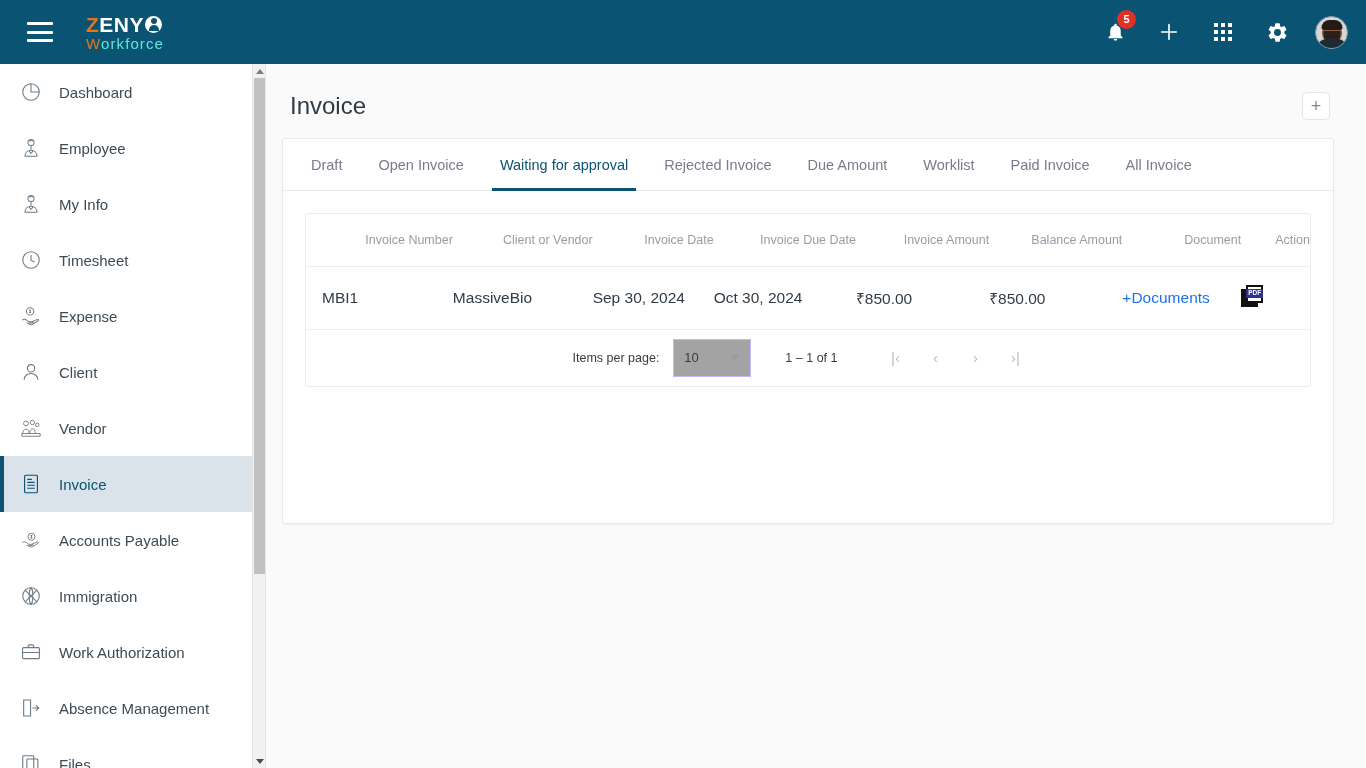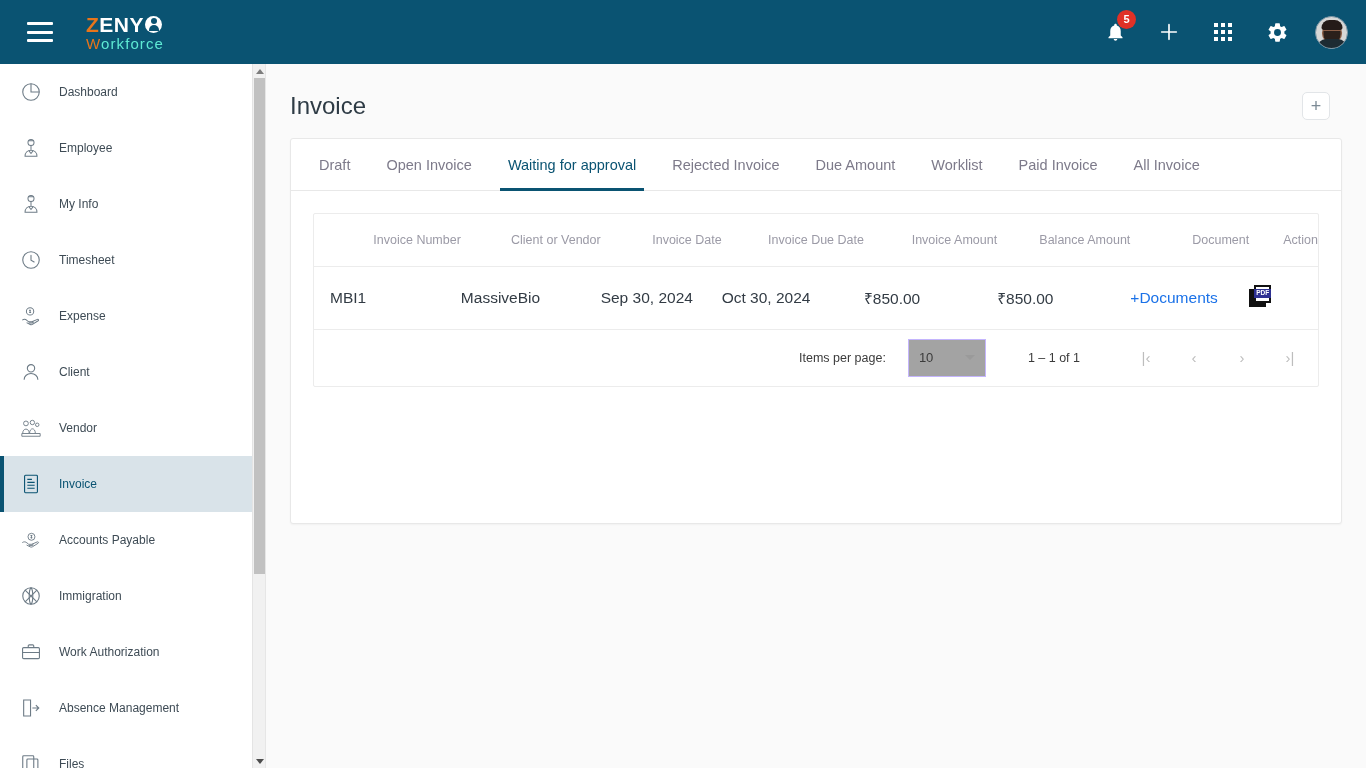--- a/index.html
+++ b/index.html
@@ -109,21 +109,21 @@
     width: 253px; height: 704px;
     overflow: hidden;
   }
   .side-item {
     display: flex; align-items: center;
     height: 56px; padding-left: 18px;
     cursor: pointer; position: relative;
     color: #3c4a54;
   }
   .side-item .s-label {
-    font-size: 12px; color: #3e4b55; margin-left: 15px;
+    font-size: 15px; color: #3e4b55; margin-left: 15px;
     font-family: "Liberation Sans", sans-serif;
   }
   .side-item.active { background: #d9e3e9; }
   .side-item.active::before {
     content: ""; position: absolute; left: 0; top: 0;
     width: 4px; height: 100%; background: #0a5372;
   }
   .side-item.active .s-label { color: #0a5372; }
   .s-ico { width: 26px; height: 26px; display: flex; align-items: center; justify-content: center; flex: 0 0 26px; }
   .s-ico svg { display: block; }
@@ -167,21 +167,21 @@
   .page-title { font-size: 24px; color: #2e3b45; font-weight: normal; }
   .add-btn {
     margin-left: auto; width: 28px; height: 28px;
     border: 1px solid #e2e5e8; border-radius: 5px;
     background: #ffffff; cursor: pointer;
     display: flex; align-items: center; justify-content: center;
     color: #7c8a95; font-size: 18px; line-height: 1;
   }
 
   .card {
-    position: absolute; top: 74px; left: 24px;
+    position: absolute; top: 74px; left: 16px;
     width: 1052px; height: 386px;
     background: #ffffff;
     border: 1px solid #e8e8e8;
     border-radius: 3px;
     box-shadow: 0 1px 2px rgba(0,0,0,0.04);
   }
 
   .tabs {
     display: flex; align-items: stretch;
     height: 52px; border-bottom: 1px solid #e8e8e8;
@@ -256,22 +256,22 @@
     background: #ffffff; border: 2px solid #111111;
     display: flex; align-items: center; justify-content: center;
   }
   .pdf-front span {
     font-size: 6.5px; font-weight: bold; color: #ffffff;
     background: #2e3192; padding: 1px 2px; line-height: 1;
     font-family: "Liberation Sans", sans-serif;
   }
 
   .paginator {
-    display: flex; align-items: center; justify-content: flex-end;
-    height: 56px; padding-right: 8px; gap: 8px;
+    display: flex; align-items: center; justify-content: center;
+    height: 56px; padding-right: 8px; gap: 0;
   }
   .pg-label { font-size: 12.5px; color: #3b3b3b; margin-right: 14px; }
   .pg-select {
     width: 78px; height: 38px; border: 1px solid #c4b5fd;
     display: flex; align-items: center; padding: 0 10px;
     cursor: pointer; background: #a3a3a3;
   }
   .pg-select .val { font-size: 13px; color: #3b3b3b; }
   .pg-caret {
     margin-left: auto; width: 0; height: 0;

